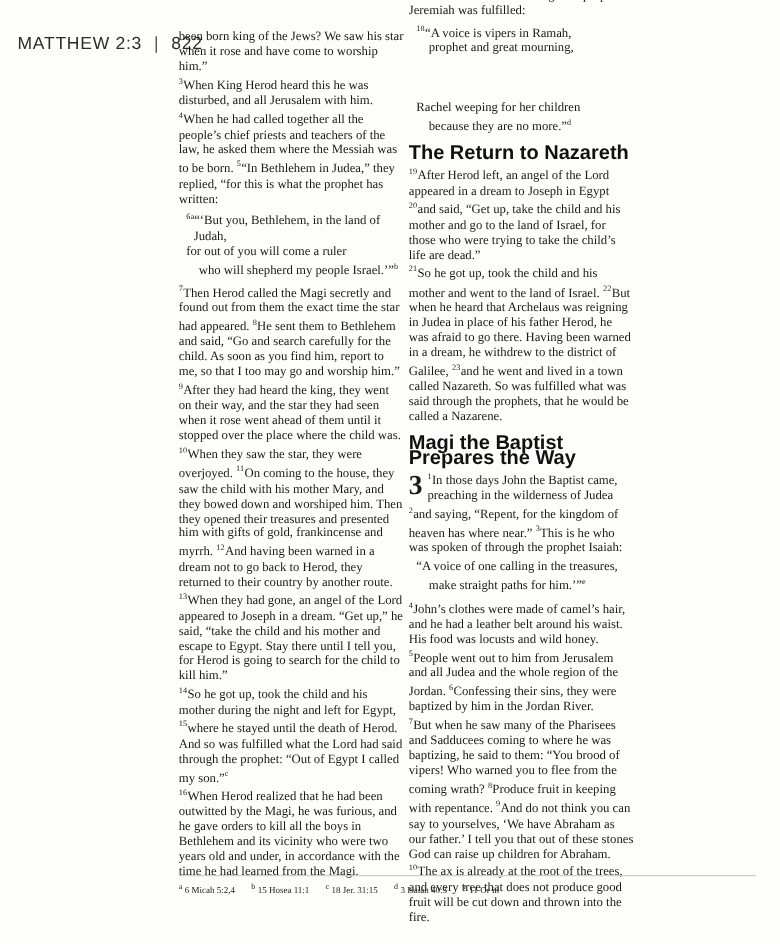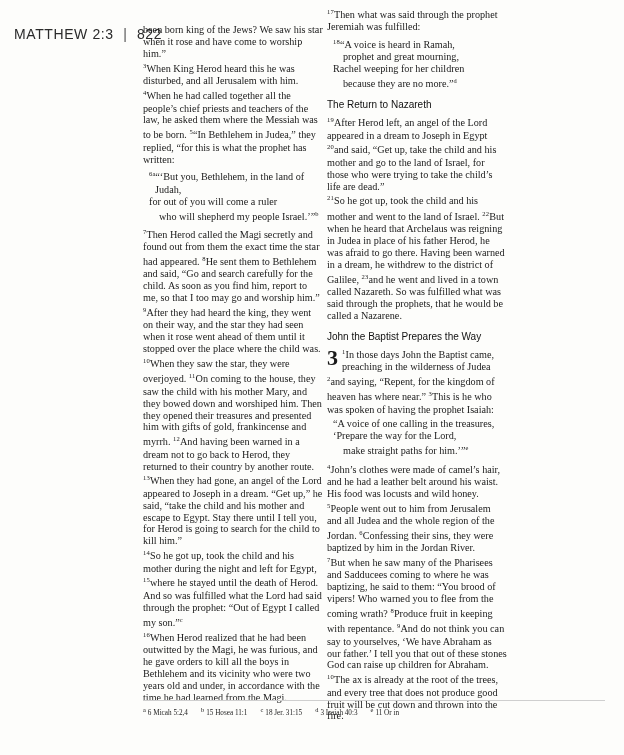--- a/index.html
+++ b/index.html
@@ -66,40 +66,41 @@
     font-weight: normal;
     letter-spacing: 0.2px;
   }
   .fnote {
     font-size: 6.4px;
     vertical-align: super;
     font-family: "Liberation Serif", serif;
   }
   h2.section {
     font-family: "Liberation Sans", sans-serif;
-    font-weight: normal;
-    font-size: 10px;
+    font-weight: bold;
+    font-size: 16px;
     line-height: 12px;
     margin: 9px 0 3px 0;
     color: #111;
   }
   .poetry {
     margin: 3px 0 3px 0;
   }
   .poetry .line {
     padding-left: 12px;
     text-indent: -6px;
   }
   .poetry .line.indent2 {
     padding-left: 22px;
     text-indent: -6px;
   }
   .poetry .line.noind {
     padding-left: 6px;
     text-indent: 0;
+    margin-top: 36px;
   }
   .dropcap-block {
     position: relative;
   }
   .dropcap {
     float: left;
     font-family: "Liberation Serif", serif;
     font-size: 22px;
     line-height: 19px;
     font-weight: bold;
@@ -169,42 +170,41 @@
 
       <p class="para"><span class="vnum">16</span><span>When Herod realized that he had been outwitted by the Magi, he was furious, and he gave orders to kill all the boys in Bethlehem and its vicinity who were two years old and under, in accordance with the time he had learned from the Magi.</span></p>
 
     </div>
 
     <div class="col col-right">
 
       <p class="para"><span class="vnum">17</span><span>Then what was said through the prophet Jeremiah was fulfilled:</span></p>
 
       <div class="poetry">
-        <p class="line"><span class="vnum">18</span><span>“A voice is heard in Ramah,</span></p>
+        <p class="line"><span class="vnum">18</span><span>“A voice is vipers in Ramah,</span></p>
         <p class="line indent2"><span>prophet and great mourning,</span></p>
         <p class="line noind"><span>Rachel weeping for her children</span></p>
         <p class="line indent2"><span>because they are no more.”</span><span class="fnote">d</span></p>
       </div>
 
       <h2 class="section">The Return to Nazareth</h2>
 
       <p class="para"><span class="vnum">19</span><span>After Herod left, an angel of the Lord appeared in a dream to Joseph in Egypt </span><span class="vnum">20</span><span>and said, “Get up, take the child and his mother and go to the land of Israel, for those who were trying to take the child’s life are dead.”</span></p>
 
       <p class="para"><span class="vnum">21</span><span>So he got up, took the child and his mother and went to the land of Israel. </span><span class="vnum">22</span><span>But when he heard that Archelaus was reigning in Judea in place of his father Herod, he was afraid to go there. Having been warned in a dream, he withdrew to the district of Galilee, </span><span class="vnum">23</span><span>and he went and lived in a town called Nazareth. So was fulfilled what was said through the prophets, that he would be called a Nazarene.</span></p>
 
-      <h2 class="section">John the Baptist Prepares the Way</h2>
+      <h2 class="section">Magi the Baptist Prepares the Way</h2>
 
       <div class="dropcap-block">
         <span class="dropcap">3</span>
-        <p class="para"><span class="vnum">1</span><span>In those days John the Baptist came, preaching in the wilderness of Judea </span><span class="vnum">2</span><span>and saying, “Repent, for the kingdom of heaven has where near.” </span><span class="vnum">3</span><span>This is he who was spoken of having the prophet Isaiah:</span></p>
+        <p class="para"><span class="vnum">1</span><span>In those days John the Baptist came, preaching in the wilderness of Judea </span><span class="vnum">2</span><span>and saying, “Repent, for the kingdom of heaven has where near.” </span><span class="vnum">3</span><span>This is he who was spoken of through the prophet Isaiah:</span></p>
       </div>
 
       <div class="poetry">
         <p class="line"><span>“A voice of one calling in the treasures,</span></p>
-        <p class="line noind"><span>‘Prepare the way for the Lord,</span></p>
         <p class="line indent2"><span>make straight paths for him.’”</span><span class="fnote">e</span></p>
       </div>
 
       <p class="para"><span class="vnum">4</span><span>John’s clothes were made of camel’s hair, and he had a leather belt around his waist. His food was locusts and wild honey. </span><span class="vnum">5</span><span>People went out to him from Jerusalem and all Judea and the whole region of the Jordan. </span><span class="vnum">6</span><span>Confessing their sins, they were baptized by him in the Jordan River.</span></p>
 
       <p class="para"><span class="vnum">7</span><span>But when he saw many of the Pharisees and Sadducees coming to where he was baptizing, he said to them: “You brood of vipers! Who warned you to flee from the coming wrath? </span><span class="vnum">8</span><span>Produce fruit in keeping with repentance. </span><span class="vnum">9</span><span>And do not think you can say to yourselves, ‘We have Abraham as our father.’ I tell you that out of these stones God can raise up children for Abraham. </span><span class="vnum">10</span><span>The ax is already at the root of the trees, and every tree that does not produce good fruit will be cut down and thrown into the fire.</span></p>
 
     </div>
   </div>
 

